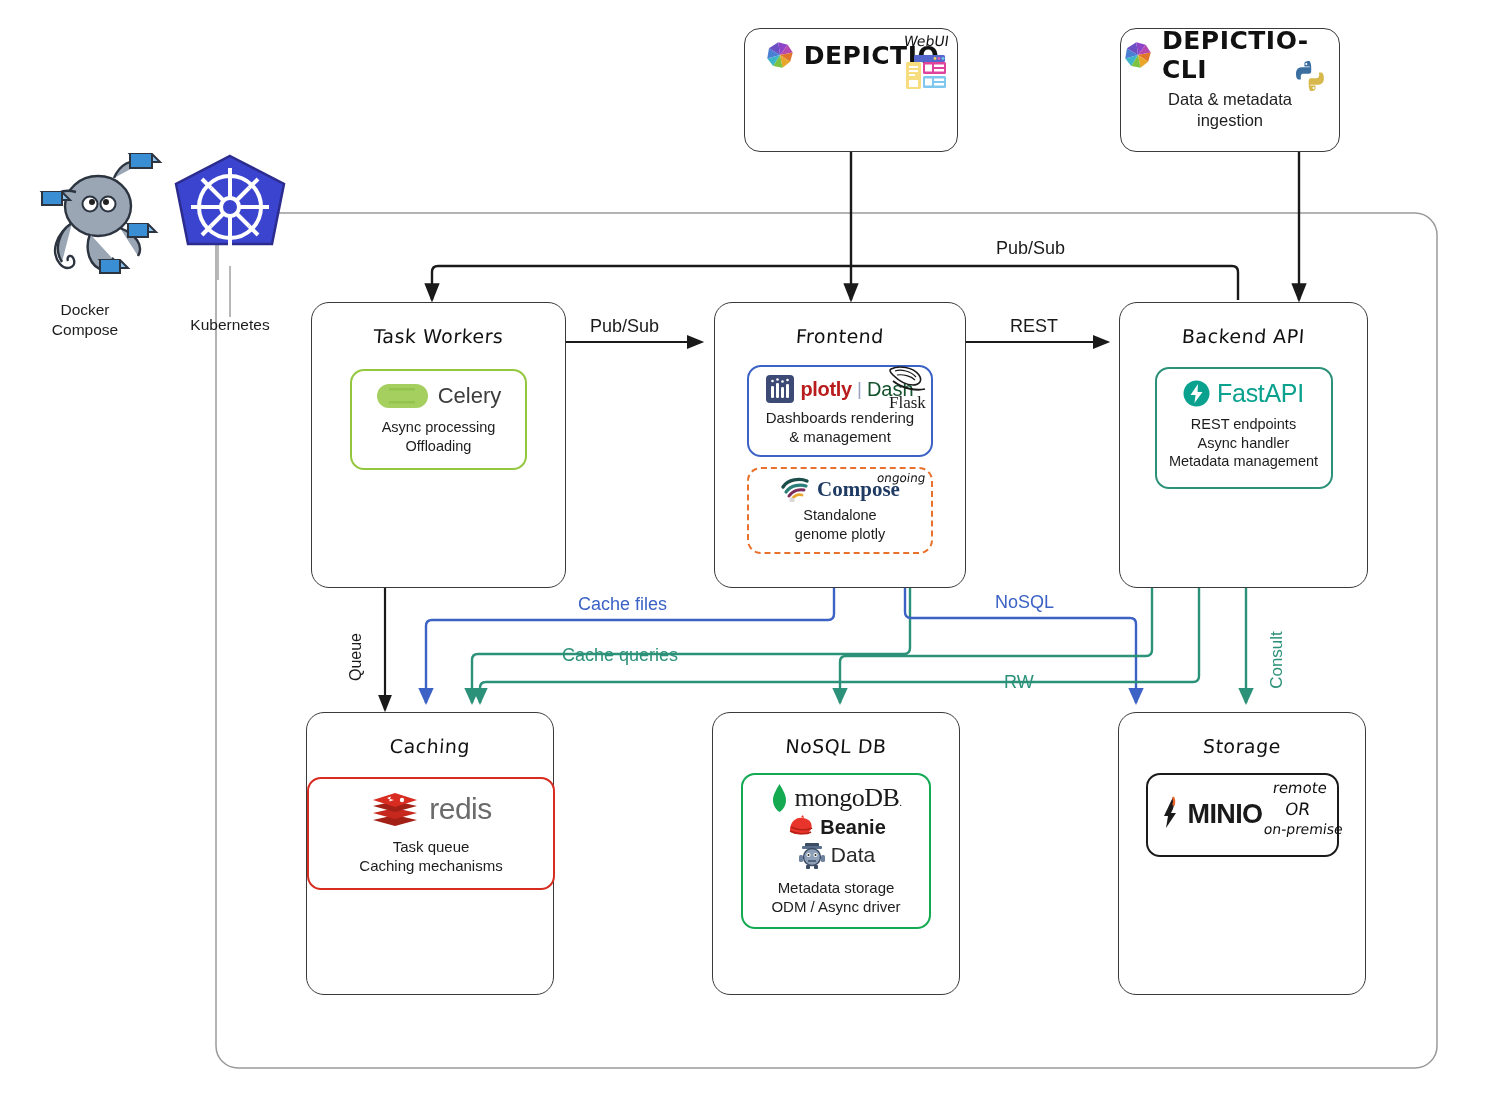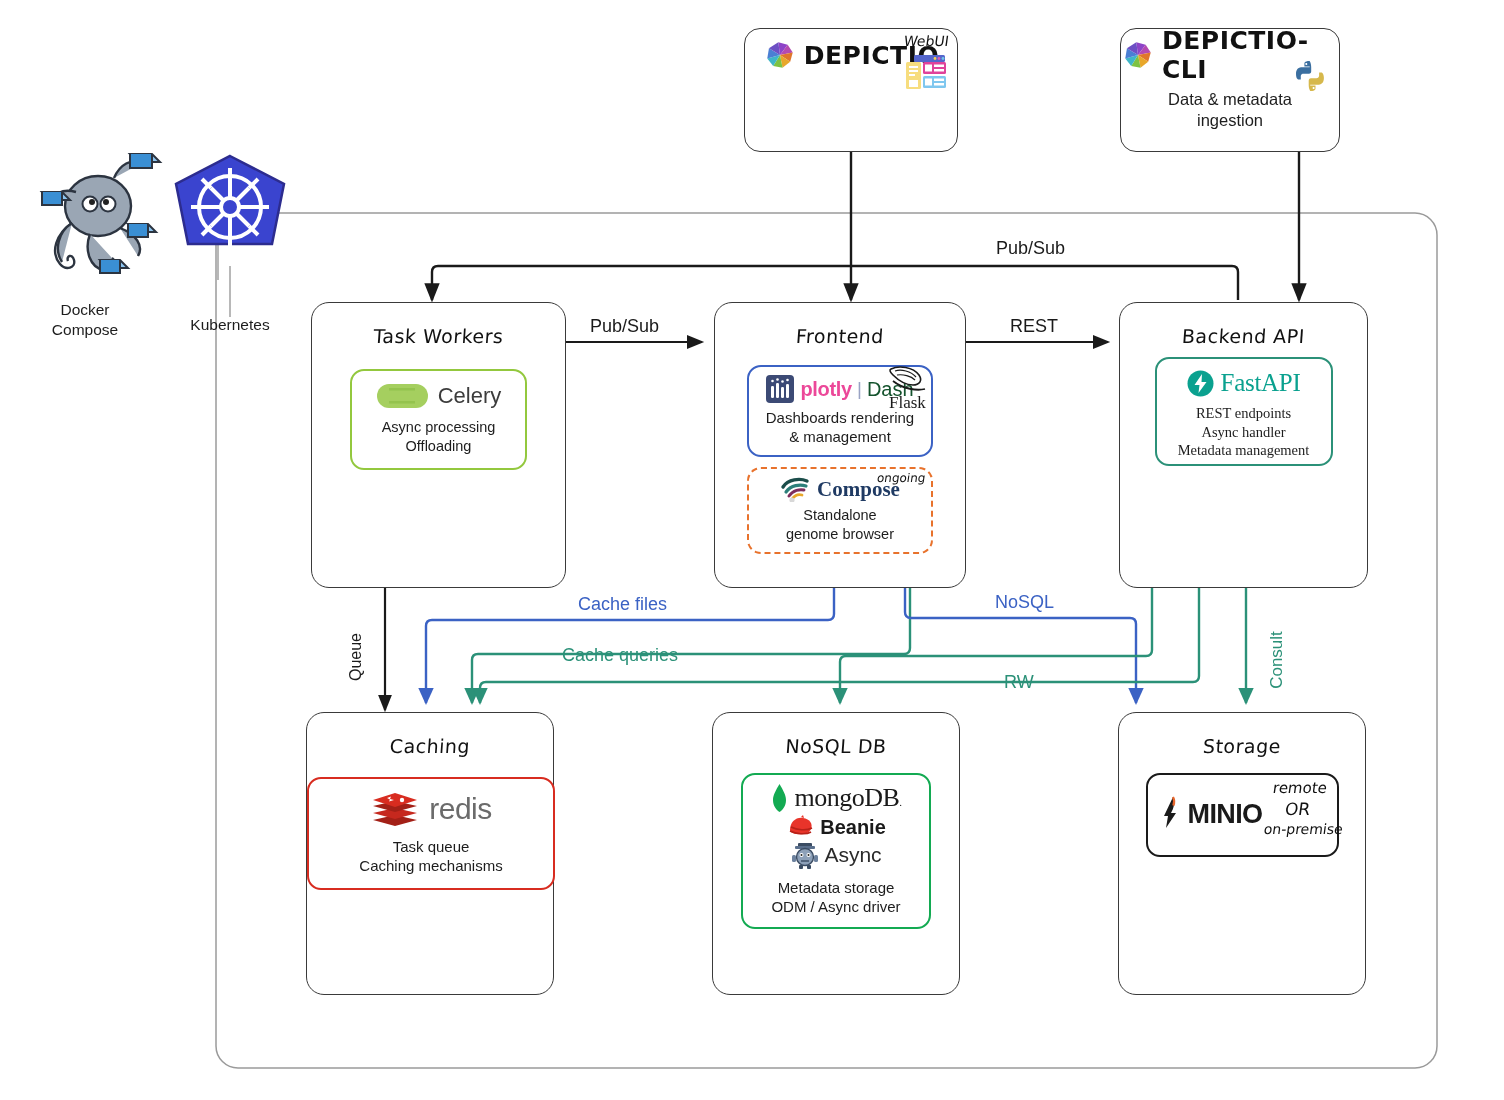--- a/index.html
+++ b/index.html
@@ -283,21 +283,21 @@
             <rect x="5" y="11" width="3" height="12" rx="1.3"></rect>
             <rect x="10" y="8" width="3" height="15" rx="1.3"></rect>
             <rect x="15" y="12" width="3" height="11" rx="1.3"></rect>
             <rect x="20" y="9" width="3" height="14" rx="1.3"></rect>
             <circle cx="6.5" cy="6" r="1.3"></circle>
               <circle cx="11.5" cy="4.5" r="1.3"></circle>
             <circle cx="16.5" cy="6.5" r="1.3"></circle>
               <circle cx="21.5" cy="5" r="1.3"></circle>
           </g>
         </svg>
-        <span style="font-size:20px;font-weight:bold;color:#ec4899;letter-spacing:-0.3px;">plotly</span>
+        <span style="font-size:20px;font-weight:bold;color:#b91c1c;letter-spacing:-0.3px;">plotly</span>
         <span style="font-size:19px;color:#9aa3c4;margin:0 5px;">|</span>
         <span style="font-size:20px;color:#14532d;">Dash</span>
         <svg style="position:absolute; right:2px; top:-4px; width:46px; height:48px;" viewBox="0 0 46 48">
           <path d="M8 6 C16 2 30 4 36 12 C40 18 36 22 30 22 C24 22 16 18 10 12 C7 9 6 7 8 6 Z" fill="#ffffff" stroke="#1a1a1a" stroke-width="1.6"></path>
           <path d="M12 8 C18 6 28 8 33 14" fill="none" stroke="#1a1a1a" stroke-width="1.2"></path>
           <path d="M14 12 C20 11 28 13 32 17" fill="none" stroke="#1a1a1a" stroke-width="1.2"></path>
           <path d="M10 18 C20 26 34 28 42 26" fill="none" stroke="#1a1a1a" stroke-width="1.8"></path>
           <text x="6" y="45" font-family="'Liberation Serif', serif" font-size="17" fill="#1a1a1a">Flask</text>
         </svg>
       </div>
@@ -314,28 +314,28 @@
           <path d="M6 16 C11 9 20 8 26 10" fill="none" stroke="#2c7f7a" stroke-width="3.2" stroke-linecap="round"></path>
           <path d="M9 20 C13 14 20 13 24 14" fill="none" stroke="#7d2d5c" stroke-width="3" stroke-linecap="round"></path>
           <path d="M12 23 C15 19 19 18 22 19" fill="none" stroke="#e8a72a" stroke-width="2.8" stroke-linecap="round"></path>
           <circle cx="12" cy="24" r="2.6" fill="#d8d8d8"></circle>
         </svg>
         <span style="font-size:21px;font-weight:bold;color:#1f3a63;font-family:'Liberation Serif',serif;">Compose</span>
         <span class="handlabel" style="position:absolute;right:6px;top:2px;font-size:12px;">ongoing</span>
       </div>
       <div class="inner-sub" style="font-size:14.5px;">
         <div>Standalone</div>
-        <div>genome browser</div>
+        <div>genome plotly</div>
       </div>
     </div>
   </div>
 
   <div class="node" style="left:1119px; top:302px; width:249px; height:286px;">
     <div class="node-title" style="margin-top:22px;">Backend API</div>
-    <div class="inner" style="margin:10px auto 0; width:178px; padding:10px 8px 4px; border:2.2px solid #2b9178;font-family:Liberation Serif, serif;">
+    <div class="inner" style="margin:20px auto 0; width:178px; padding:10px 8px 16px; border:2.2px solid #2b9178;">
       <div class="logo-row" style="margin-bottom:7px;">
         <svg style="width:27px;height:27px;margin-right:7px;" viewBox="0 0 27 27">
           <circle cx="13.5" cy="13.5" r="13" fill="#0aa18f"></circle>
           <path d="M15 4 L7.5 15 H12.5 L11.5 23 L19.5 12 H14.5 Z" fill="#ffffff"></path>
         </svg>
         <span style="font-size:25px;color:#0aa18f;letter-spacing:-0.3px;">FastAPI</span>
       </div>
       <div class="inner-sub">
         <div>REST endpoints</div>
         <div>Async handler</div>
@@ -393,21 +393,21 @@
           <circle cx="11.5" cy="14" r="2" fill="#fff"></circle>
             <circle cx="18.5" cy="14" r="2" fill="#fff"></circle>
           <circle cx="11.5" cy="14" r="1" fill="#222"></circle>
             <circle cx="18.5" cy="14" r="1" fill="#222"></circle>
           <path d="M11 20 h8" stroke="#3b4c63" stroke-width="1.4"></path>
           <rect x="2" y="14" width="4" height="7" rx="1.5" fill="#6d829e"></rect>
           <rect x="24" y="14" width="4" height="7" rx="1.5" fill="#6d829e"></rect>
           <rect x="9" y="24" width="4" height="4" rx="1" fill="#3b4c63"></rect>
           <rect x="17" y="24" width="4" height="4" rx="1" fill="#3b4c63"></rect>
         </svg>
-        <span style="font-size:21px;color:#2a2a2a;">Async</span>
+        <span style="font-size:21px;color:#2a2a2a;">Data</span>
       </div>
       <div class="inner-sub" style="margin-top:9px;font-size:15px;">
         <div>Metadata storage</div>
         <div>ODM / Async driver</div>
       </div>
     </div>
   </div>
 
   <div class="node" style="left:1118px; top:712px; width:248px; height:283px;">
     <div class="node-title" style="margin-top:22px;">Storage</div>

